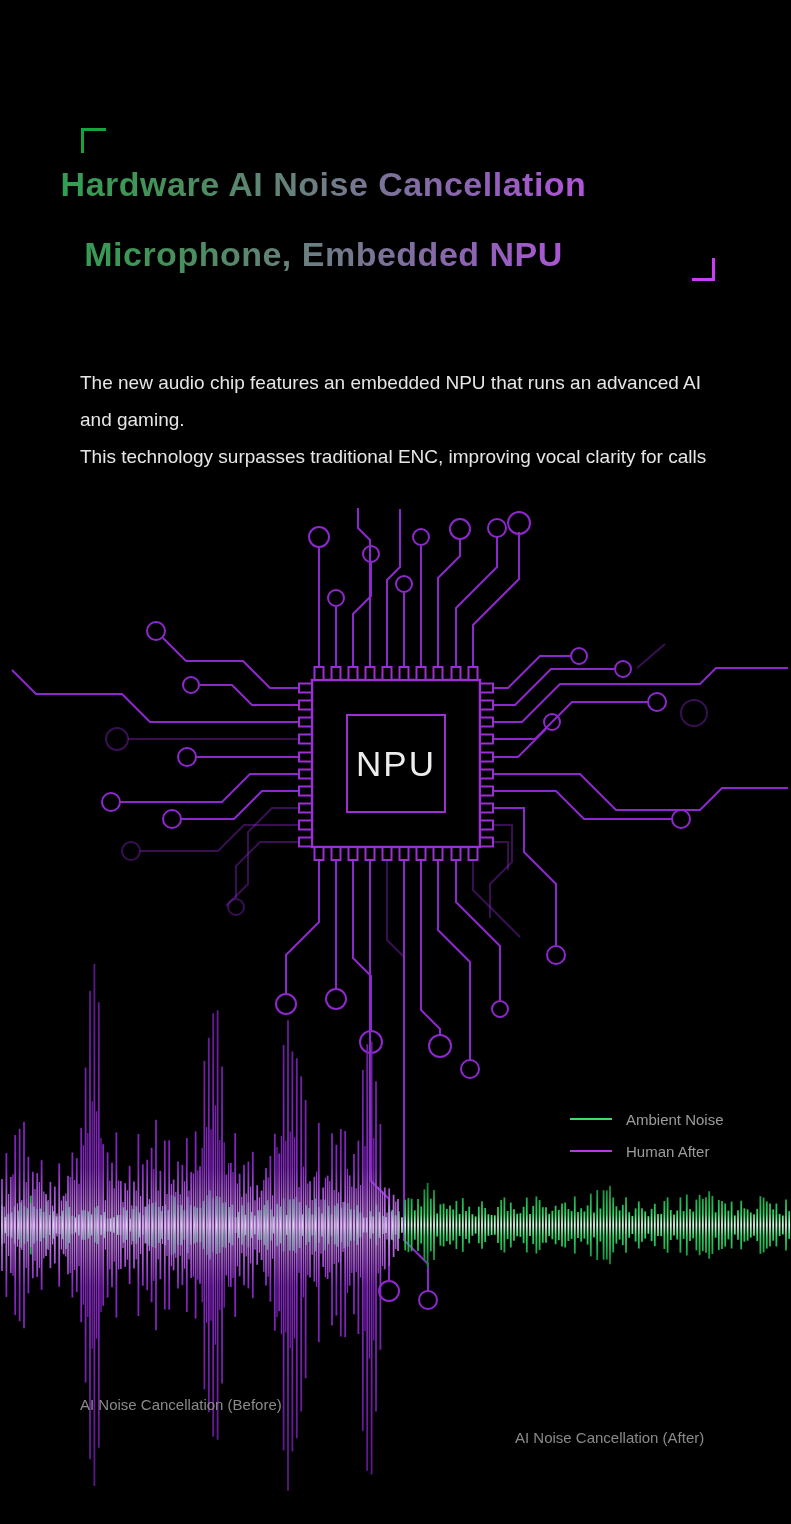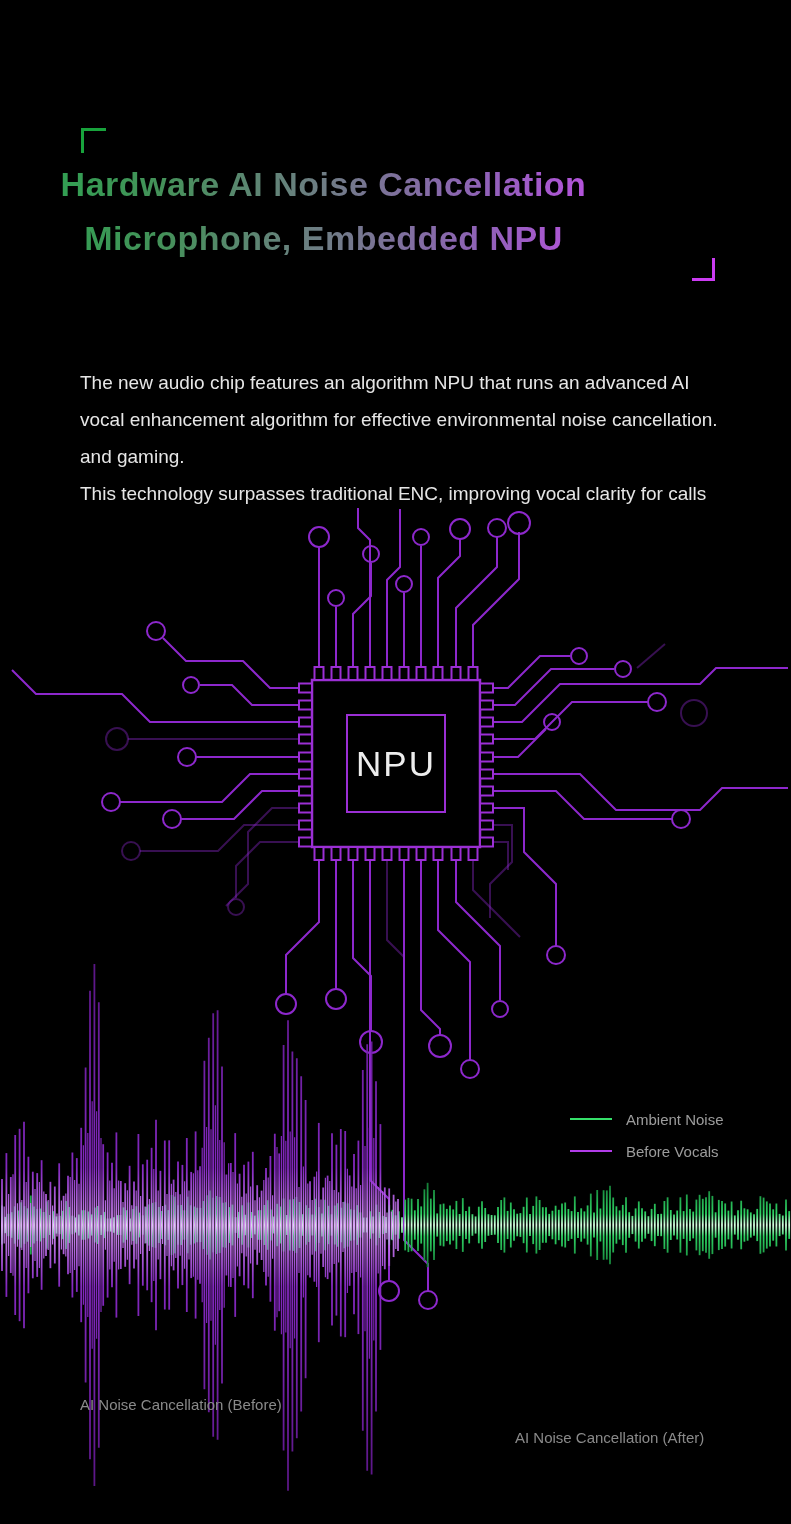--- a/index.html
+++ b/index.html
@@ -43,27 +43,26 @@
   .caption-after{left:515px;margin-top:33px;}
 </style>
 </head>
 <body>
 
 <div class="page">
 
   <span class="bracket bracket-tl" style="border-color: rgb(24, 163, 60);"></span>
   <div class="hero">
     <span class="grad-line" style="background-image: linear-gradient(90deg, rgb(40, 167, 79), rgb(68, 145, 89), rgb(111, 125, 133), rgb(144, 97, 184), rgb(201, 75, 240));">Hardware AI Noise Cancellation</span>
-    <span class="grad-line" style="background-image: linear-gradient(90deg, rgb(40, 167, 79), rgb(68, 145, 89), rgb(111, 125, 133), rgb(144, 97, 184), rgb(201, 75, 240));">Microphone, Embedded NPU</span>
+    <span class="grad-line" style="background-image: linear-gradient(90deg, rgb(40, 167, 79), rgb(68, 145, 89), rgb(111, 125, 133), rgb(144, 97, 184), rgb(201, 75, 240)); margin-top: 16px;">Microphone, Embedded NPU</span>
   </div>
   <span class="bracket bracket-br" style="border-color: rgb(203, 60, 242);"></span>
 
   <div class="desc">
-    <div>The new audio chip features an algorithm NPU that runs an advanced AI</div>
-    <div>vocal enhancement algorithm for effective environmental noise cancellation.</div>
+    <div>The new audio chip features an embedded NPU that runs an advanced AI</div>
     <div>and gaming.</div>
     <div>This technology surpasses traditional ENC, improving vocal clarity for calls</div>
   </div>
 
   <svg class="circuit-svg" viewBox="0 0 791 1524">
     <g class="tr">
 
       <path d="M319,667 V546"></path>
         <circle cx="319" cy="537" r="10"></circle>
       <path d="M336,667 V607"></path>
@@ -646,20 +645,20 @@
       </svg>
     </div>
 
   <div class="legend">
     <div class="legend-row">
       <span class="legend-swatch" id="sw0" style="background: rgb(53, 224, 106);"></span>
       <span class="legend-label">Ambient Noise</span>
     </div>
     <div class="legend-row">
       <span class="legend-swatch" id="sw1" style="background: rgb(177, 60, 232);"></span>
-      <span class="legend-label">Before Vocals</span>
+      <span class="legend-label">Human After</span>
     </div>
   </div>
 
   <div class="caption caption-before" style="color: rgb(138, 138, 138);">AI Noise Cancellation (Before)</div>
   <div class="caption caption-after" style="color: rgb(138, 138, 138);">AI Noise Cancellation (After)</div>
 
 </div>
 
 </body></html>

